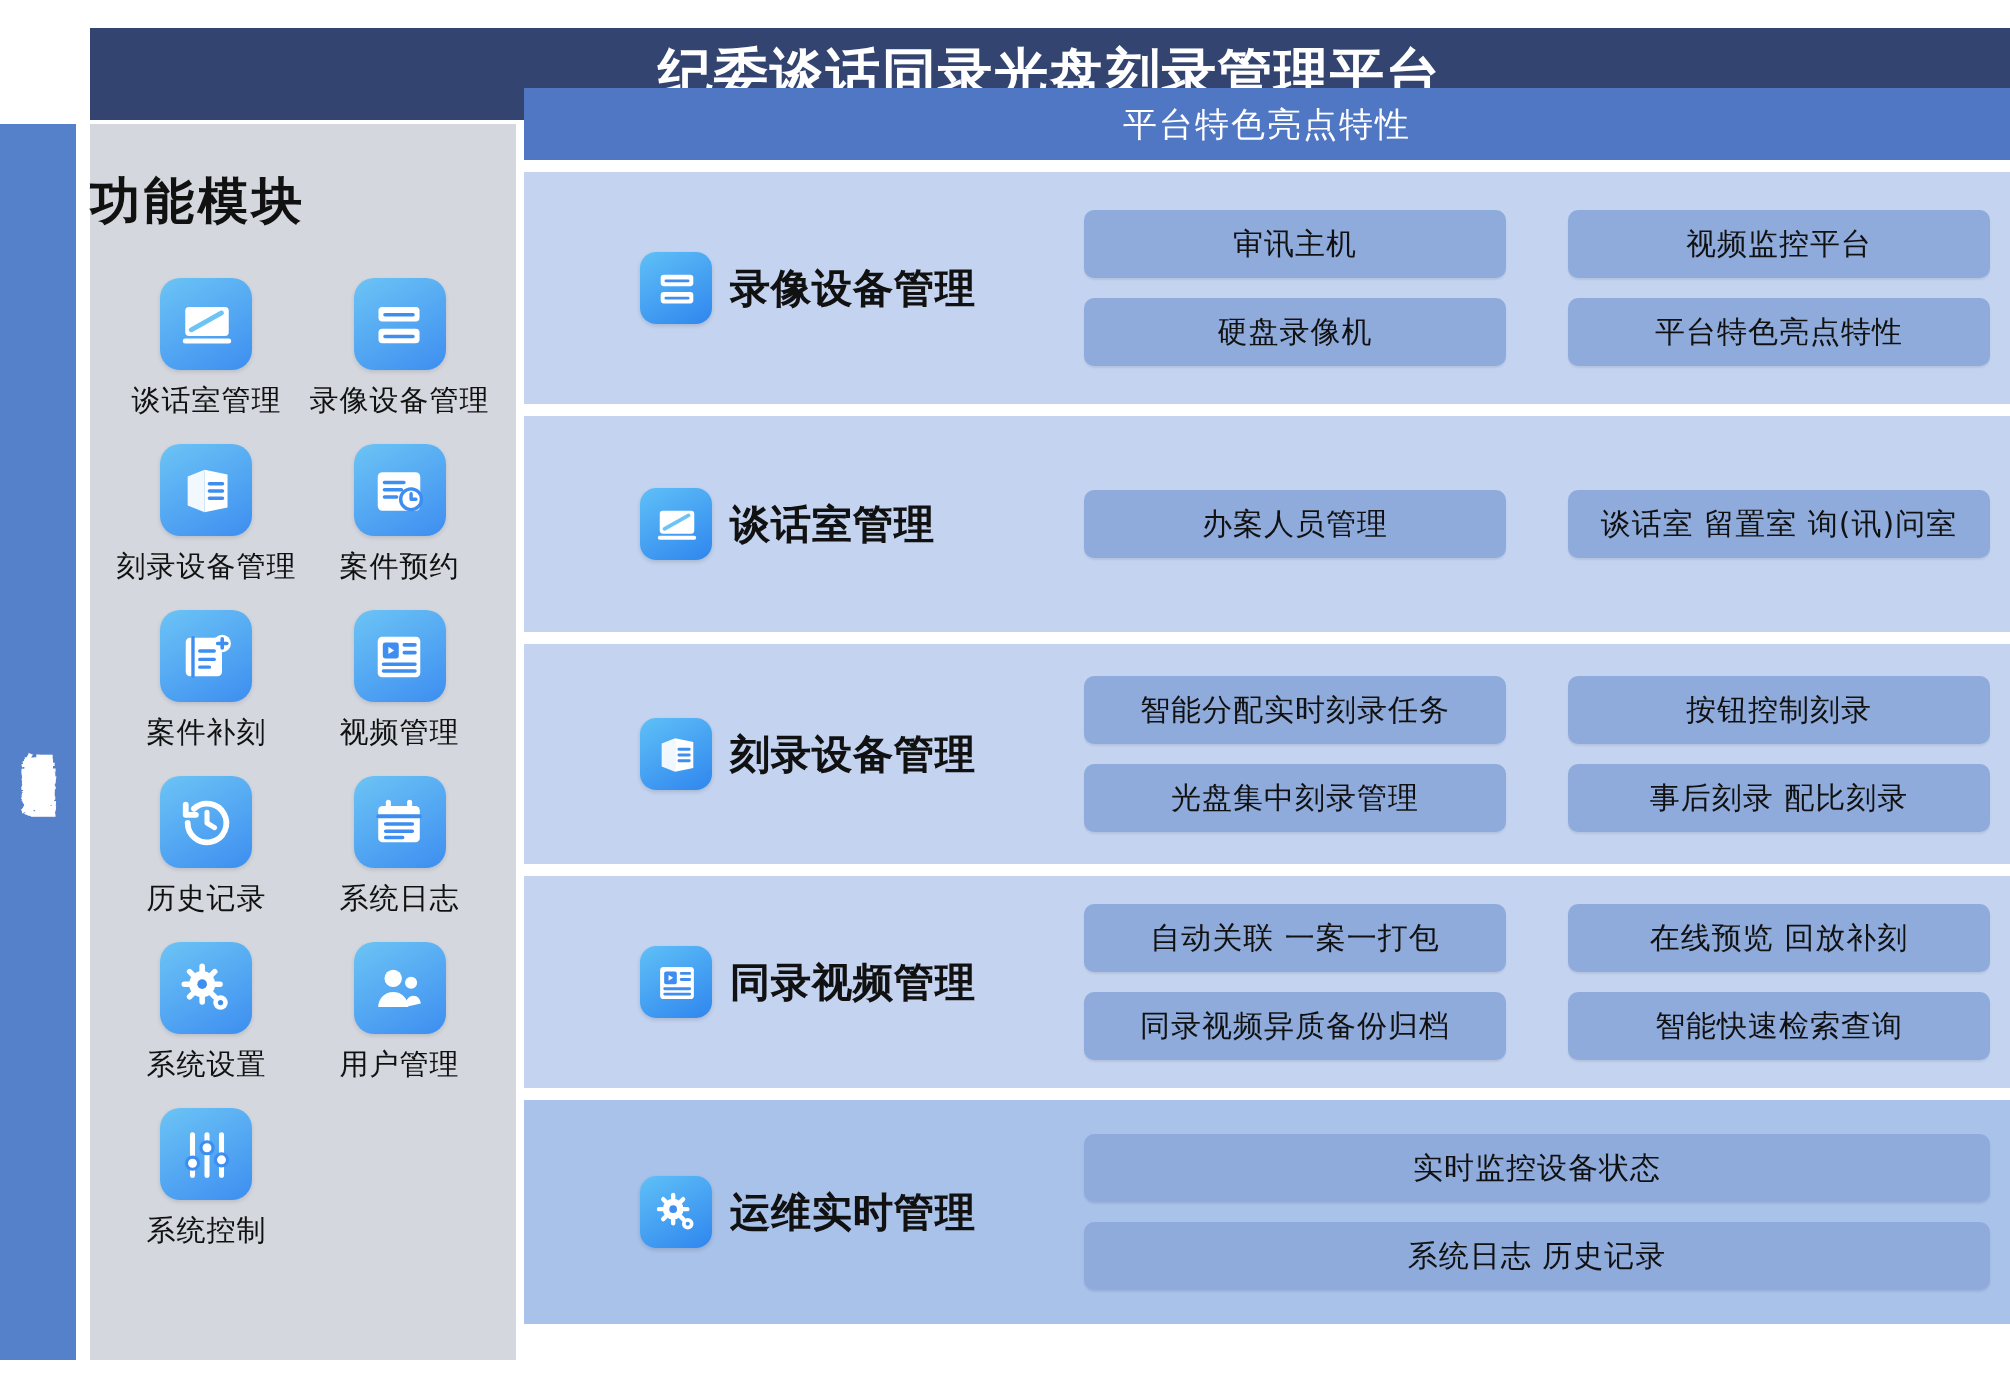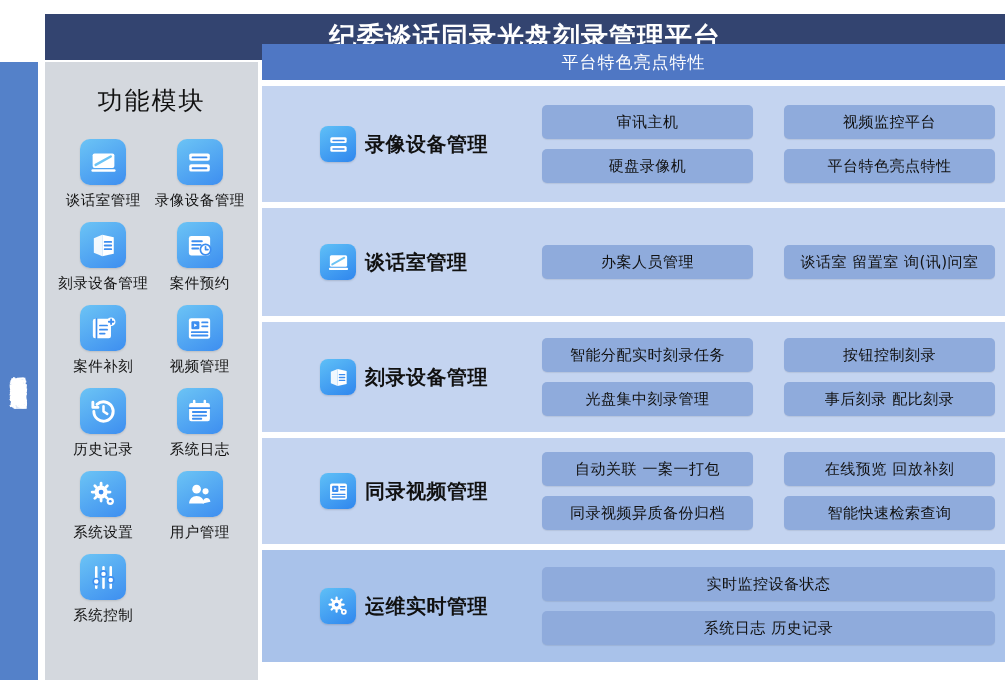--- a/index.html
+++ b/index.html
@@ -25,21 +25,21 @@
     writing-mode:vertical-rl;text-orientation:upright;
     font-size:17px;font-weight:bold;line-height:1.18;letter-spacing:1px;
   }
 
   
   .modpanel{
     position:absolute;left:45px;top:62px;width:213px;height:618px;
     background:#d4d8de;
   }
   .modpanel-title{
-    text-align:center;font-size:25px;font-weight:normal;color:#111;
+    text-align:left;font-size:25px;font-weight:bold;color:#111;
     margin-top:22px;letter-spacing:2px;
   }
   .modgrid{
     display:flex;flex-wrap:wrap;margin-top:22px;padding:0 10px;
   }
   .modcell{
     width:50%;box-sizing:border-box;
     display:flex;flex-direction:column;align-items:center;
     margin-bottom:12px;
   }

